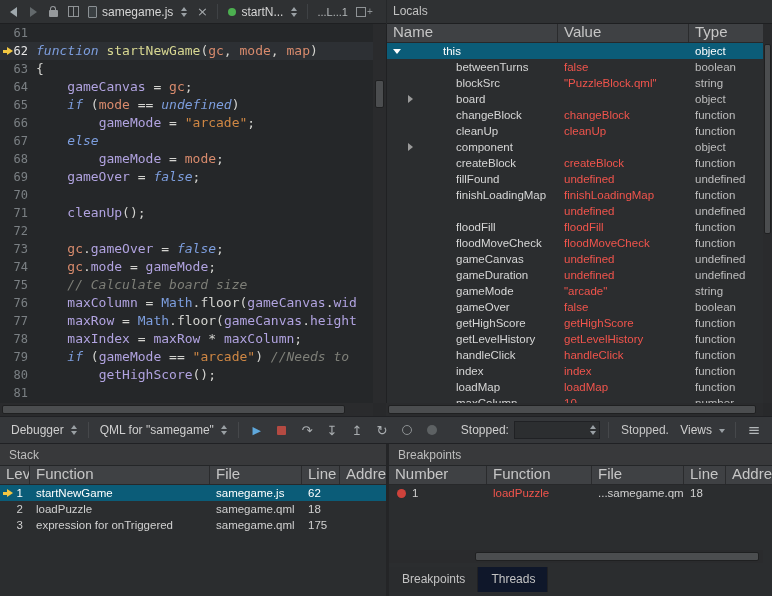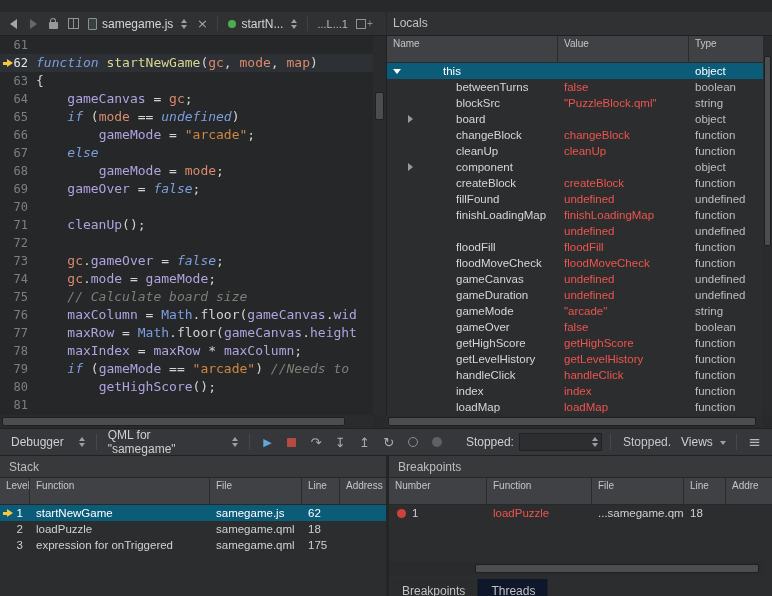--- a/index.html
+++ b/index.html
@@ -1,18 +1,18 @@
 <!DOCTYPE html>
 <html style="--accent-teal: #0b5c78; --value-red: #f0544c; --exec-yellow: #f2c742; --breakpoint-red: #ce423b; --symbol-green: #4caf50;"><head>
 <meta charset="utf-8">
 <style>
   *{margin:0;padding:0;box-sizing:border-box;}
   html,body{width:772px;height:596px;overflow:hidden;}
   body{position:relative;background:#28292B;font-family:"Liberation Sans",sans-serif;color:#d0d0d0;}
-  #app{position:absolute;inset:0;margin-top:12px;}
+  #app{position:absolute;inset:0;}
 
   
   .topbar{position:absolute;left:0;top:0;width:772px;height:24px;background:#2F3133;
           border-bottom:1px solid #1E1F21;display:flex;align-items:center;padding-left:3px;}
   .tbtn{width:20px;height:22px;display:flex;align-items:center;justify-content:center;cursor:default;}
   .arrow-l{width:0;height:0;border-top:5px solid transparent;border-bottom:5px solid transparent;border-right:7px solid #9fa8ad;}
   .arrow-r{width:0;height:0;border-top:5px solid transparent;border-bottom:5px solid transparent;border-left:7px solid #63696c;}
   .lockico{position:relative;width:9px;height:7px;background:#96999c;border-radius:1px;margin-top:4px;}
   .lockico::before{content:'';position:absolute;left:1px;top:-4px;width:4px;height:5px;
                    border:1.5px solid #96999c;border-bottom:none;border-radius:3px 3px 0 0;}
@@ -55,22 +55,22 @@
   .t-com{color:#7e7f78;font-style:italic;}
   .t-ty{color:#7d9ede;}
   .t-pln{color:#d4d4d0;}
 
   
   .sb{position:absolute;background:#2A2B2D;}
   .sb .thumb{position:absolute;background:#4B4D4F;border:1px solid #1F2021;border-radius:2px;}
   .corner{position:absolute;background:#28292B;}
 
   
-  .thead{display:flex;height:27px;background:#3F4144;border-bottom:1px solid #27282A;
-         font-size:10px;color:#c6c6c6;}
+  .thead{display:flex;height:19px;background:#3F4144;border-bottom:1px solid #27282A;
+         font-size:15px;color:#c6c6c6;}
   .thead span{line-height:16px;padding-left:6px;border-right:1px solid #2a2b2d;overflow:hidden;white-space:nowrap;}
   .hl0{width:171px;} .hl1{width:131px;} .hl2{flex:1;border-right:none !important;}
   .hs0{width:30px;}  .hs1{width:180px;} .hs2{width:92px;} .hs3{width:38px;} .hs4{flex:1;border-right:none !important;}
   .hb0{width:98px;}  .hb1{width:105px;} .hb2{width:92px;} .hb3{width:42px;} .hb4{flex:1;border-right:none !important;}
 
   .trow{display:flex;height:16px;line-height:16px;font-size:11.5px;white-space:nowrap;}
   .trow.sel{background:var(--accent-teal,#0b5c78);}
   .trow.sel .cell{color:#fff !important;}
   .cell{overflow:hidden;}
 
@@ -81,21 +81,21 @@
   .ltype{flex:1;padding-left:6px;color:#bdbdbd;}
   .tri{flex:0 0 12px;display:flex;align-items:center;justify-content:center;height:16px;}
   .tri.open::before{content:'';width:0;height:0;border-left:4px solid transparent;border-right:4px solid transparent;border-top:5px solid #cfcfcf;}
   .tri.closed::before{content:'';width:0;height:0;border-top:4px solid transparent;border-bottom:4px solid transparent;border-left:5px solid #9a9a9a;}
   .sel .tri.open::before{border-top-color:#fff;}
 
   
   .debugbar{position:absolute;left:0;top:416px;width:772px;height:28px;background:#35373A;
             border-top:1px solid #202124;border-bottom:1px solid #202124;
             display:flex;align-items:center;padding:0 8px;gap:5px;font-size:12px;color:#cfcfcf;}
-  .dcombo{display:flex;align-items:center;gap:12px;padding:0 3px;height:20px;}
+  .dcombo{display:flex;align-items:center;gap:4px;padding:0 3px;height:20px;}
   .dsep{width:1px;height:16px;background:#46484b;margin:0 3px;}
   .ico{width:20px;height:20px;display:flex;align-items:center;justify-content:center;
        font-family:"DejaVu Sans",sans-serif;font-size:13px;color:#a9adb0;}
   .ico.continue{color:#5fa8dc;font-size:11px;}
   .stopsq{width:9px;height:9px;background:#b44a42;border-radius:1px;}
   .ringcirc{width:10px;height:10px;border:1.5px solid #8c9092;border-radius:50%;}
   .fillcirc{width:10px;height:10px;background:#5d6163;border-radius:50%;}
   .tcombo{width:86px;height:18px;background:#2c2e30;border:1px solid #202124;
           display:flex;align-items:center;justify-content:flex-end;padding:0 3px;}
   .dstatus{color:#c8c8c8;margin-left:4px;}

